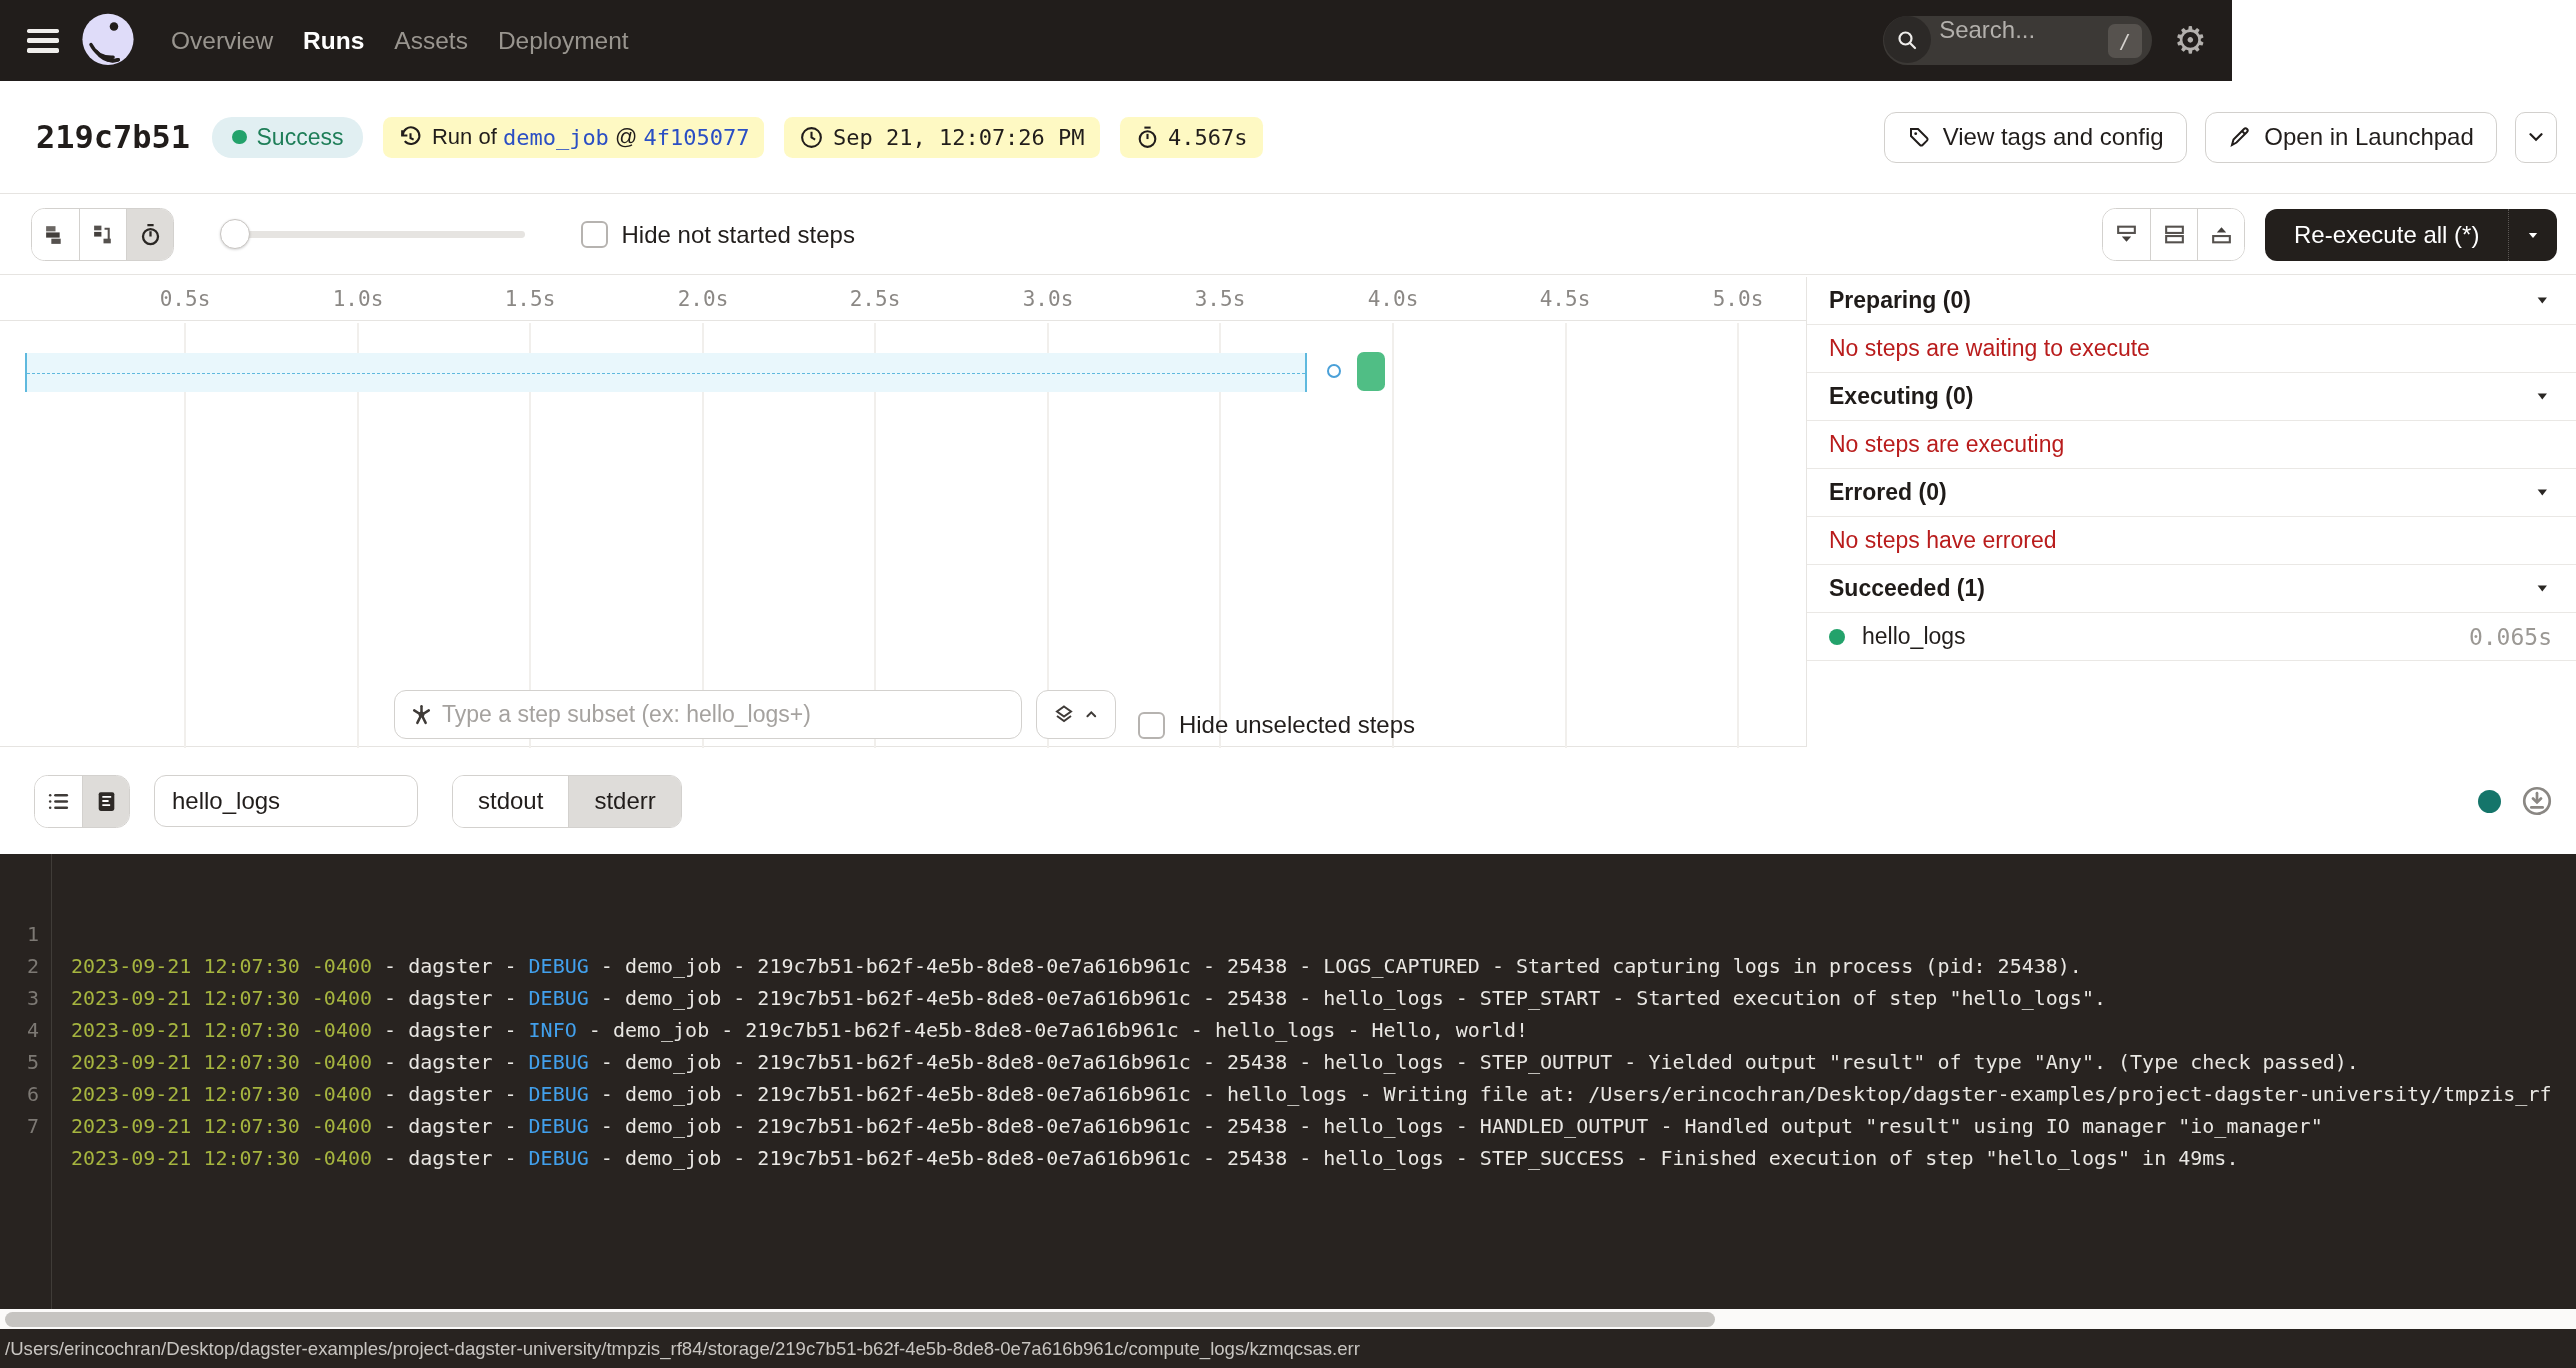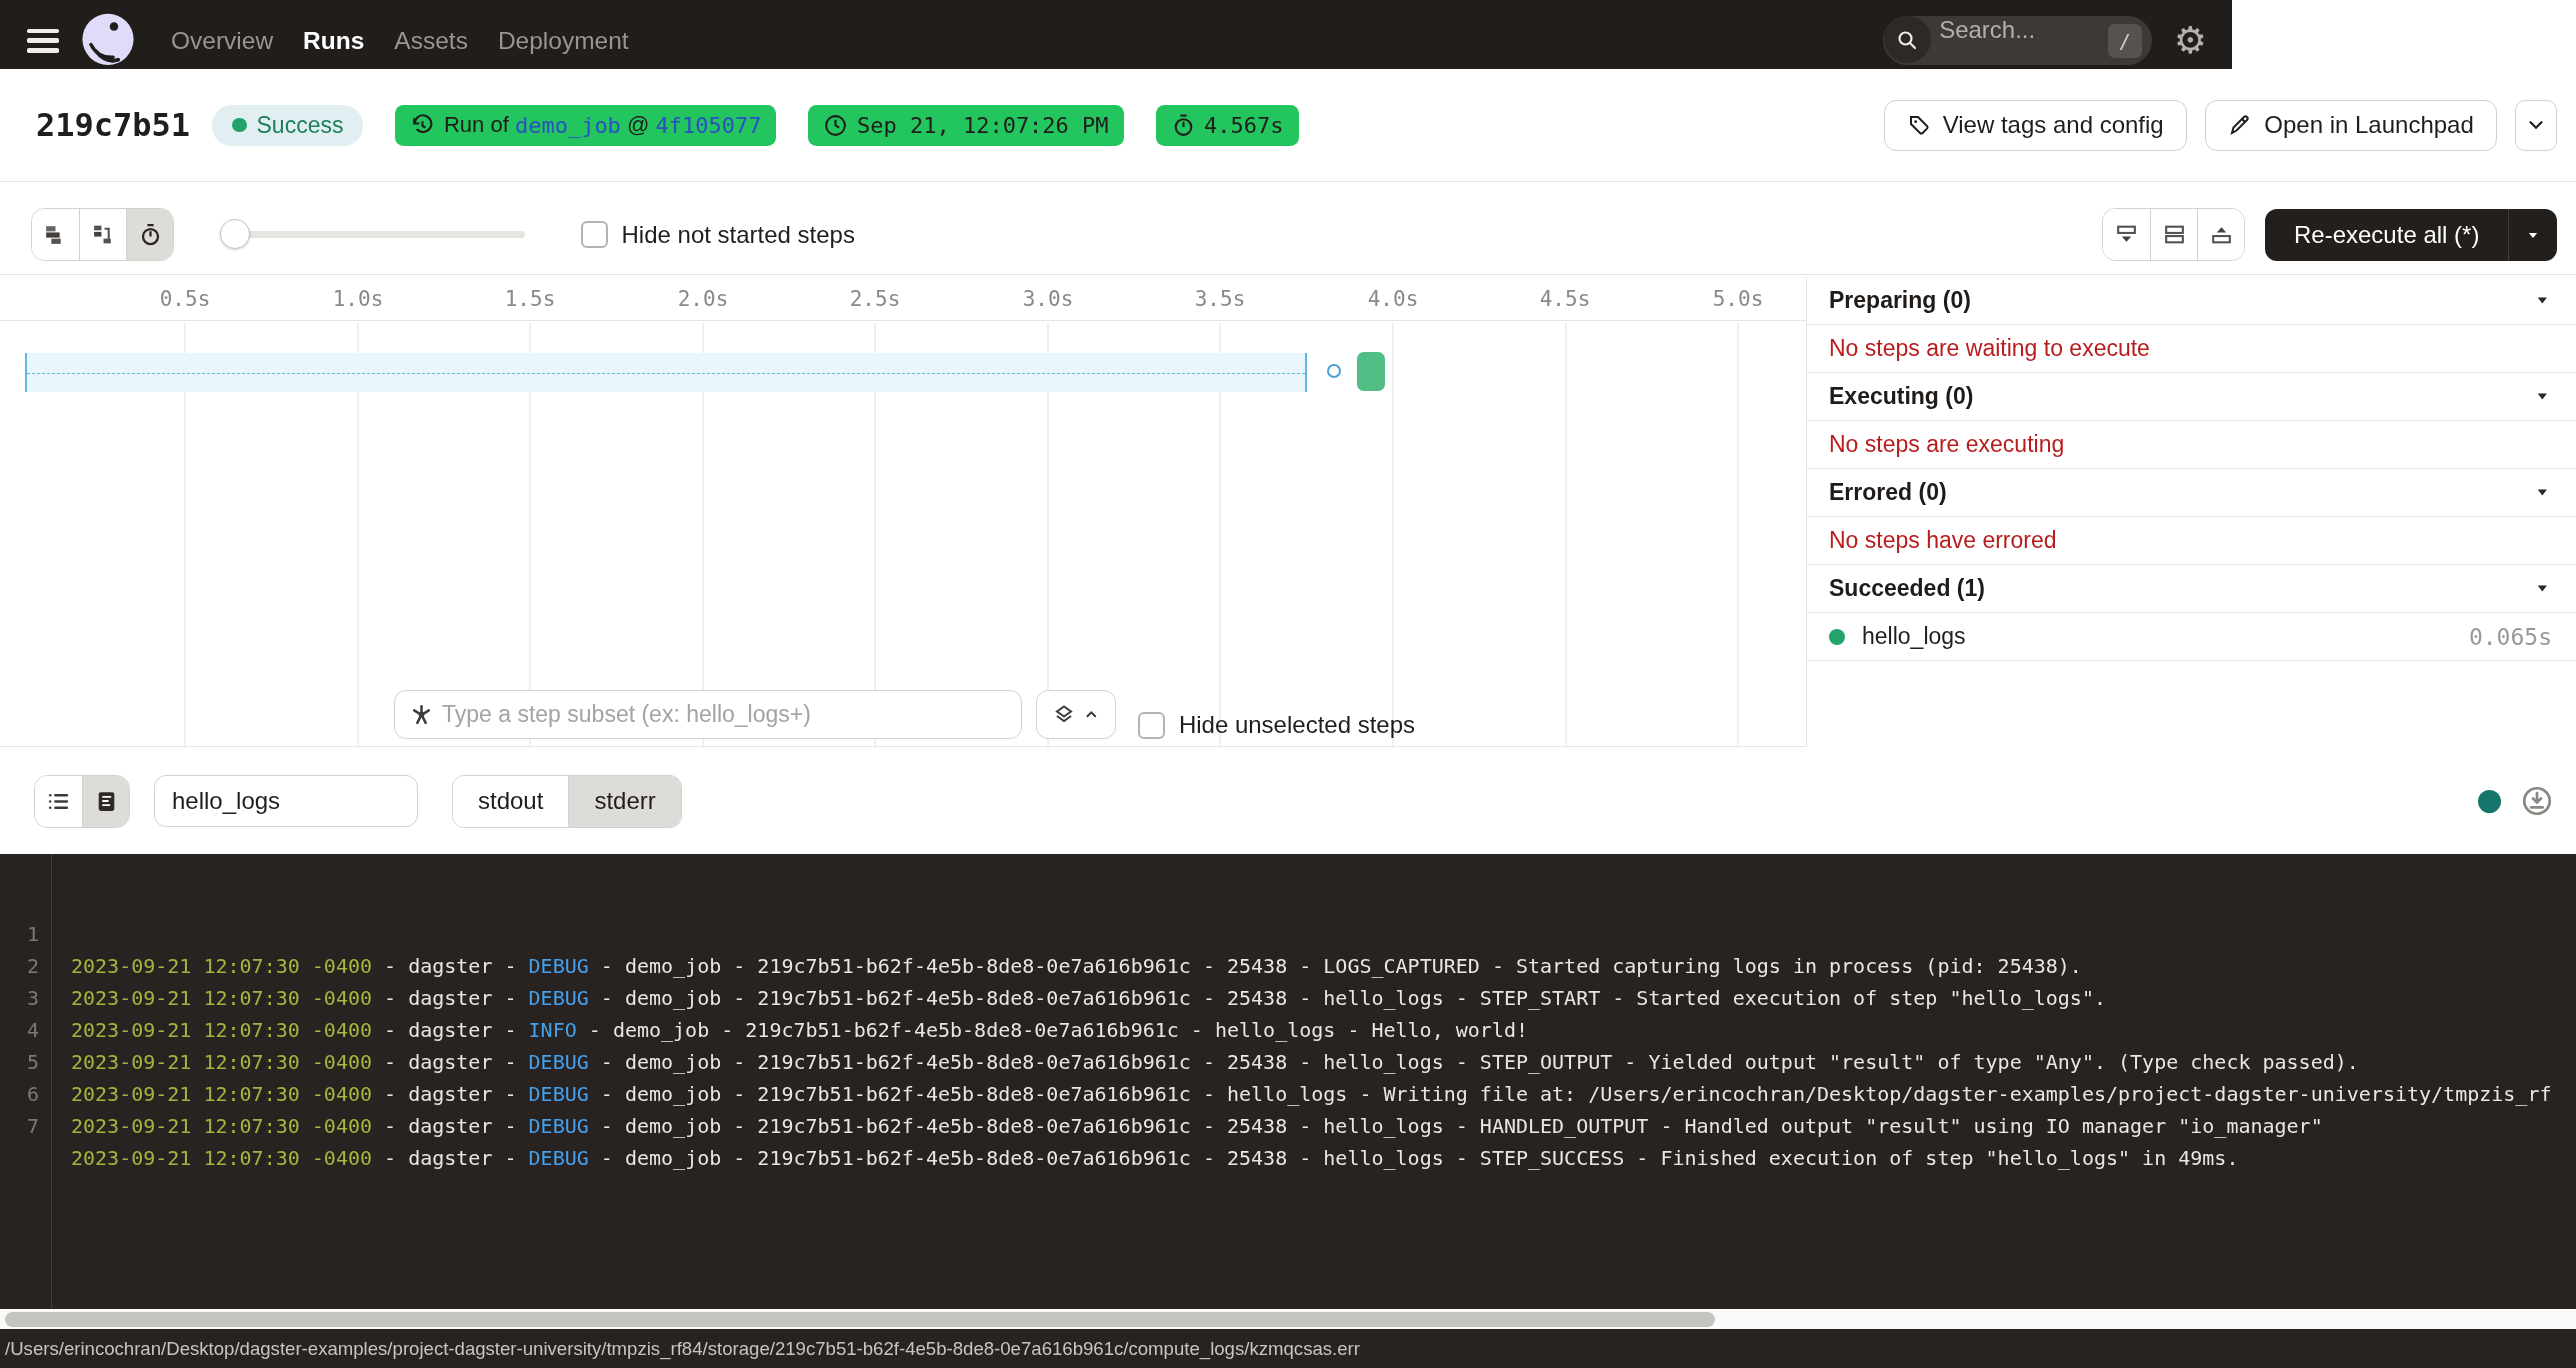--- a/index.html
+++ b/index.html
@@ -23,30 +23,30 @@
   .search-icon-wrap { width:47px; height:47px; border-radius:50%; background:#2c2927;
     display:flex; align-items:center; justify-content:center; margin-left:0.8px; }
   .searchbox input { background:transparent; border:0; outline:0; color:#c9c6c2; font-size:24px;
     width:144px; margin-left:8.5px; font-family:"Liberation Sans",sans-serif; }
   .searchbox input::placeholder { color:#b3b0ac; }
   .slash-key { position:absolute; right:10px; top:7.6px; width:34px; height:34px; background:#56524e;
     border-radius:6.8px; color:#d4d1cd; font-size:20px; display:flex; align-items:center; justify-content:center; }
   .gear { margin:0 25px 0 22px; font-size:37px; color:#b3b0ad; cursor:pointer; line-height:1; }
 
   
-  .runheader { position:absolute; left:0; top:69px; width:2576px; height:113px; background:#fff;
+  .runheader { position:absolute; left:0; top:81px; width:2576px; height:113px; background:#fff;
     border-bottom:1.7px solid #e6e4e1; display:flex; align-items:center; }
   .run-id { font-size:32px; font-weight:700; color:#211d1b; margin-left:36px; }
   .pill { height:41px; border-radius:20px; display:flex; align-items:center; padding:0 20px; }
   .success-pill { background:#e1eff2; margin-left:22px; }
   .dot { border-radius:50%; display:inline-block; }
   .success-dot { width:14.4px; height:14.4px; background:#23a26b; margin-right:10px; }
   .success-text { font-size:23px; color:#1e7e58; }
-  .tag { height:41px; border-radius:8.5px; background:#22c55e; display:flex; align-items:center;
-    padding:0 15px; margin-left:32px; font-size:22px; color:#211d1b; }
+  .tag { height:41px; border-radius:8.5px; background:#fef9c3; display:flex; align-items:center;
+    padding:0 15px; margin-left:20px; font-size:22px; color:#211d1b; }
   .tag svg { margin-right:8.5px; }
   .tag .link { color:#2b4fc4; cursor:pointer; }
   .hdr-spacer { flex:1; }
   .btn { height:51px; border:1.7px solid #d2d0cd; border-radius:12px; background:#fff; display:flex;
     align-items:center; padding:0 22px; font-size:24px; color:#211d1b; cursor:pointer; }
   .btn svg { margin-right:12px; }
   .btn + .btn { margin-left:18.6px; }
   .chev-btn { width:42px; height:51px; border:1.7px solid #d2d0cd; border-radius:10px; background:#fff;
     margin:0 18.6px; display:flex; align-items:center; justify-content:center; cursor:pointer; }
 

